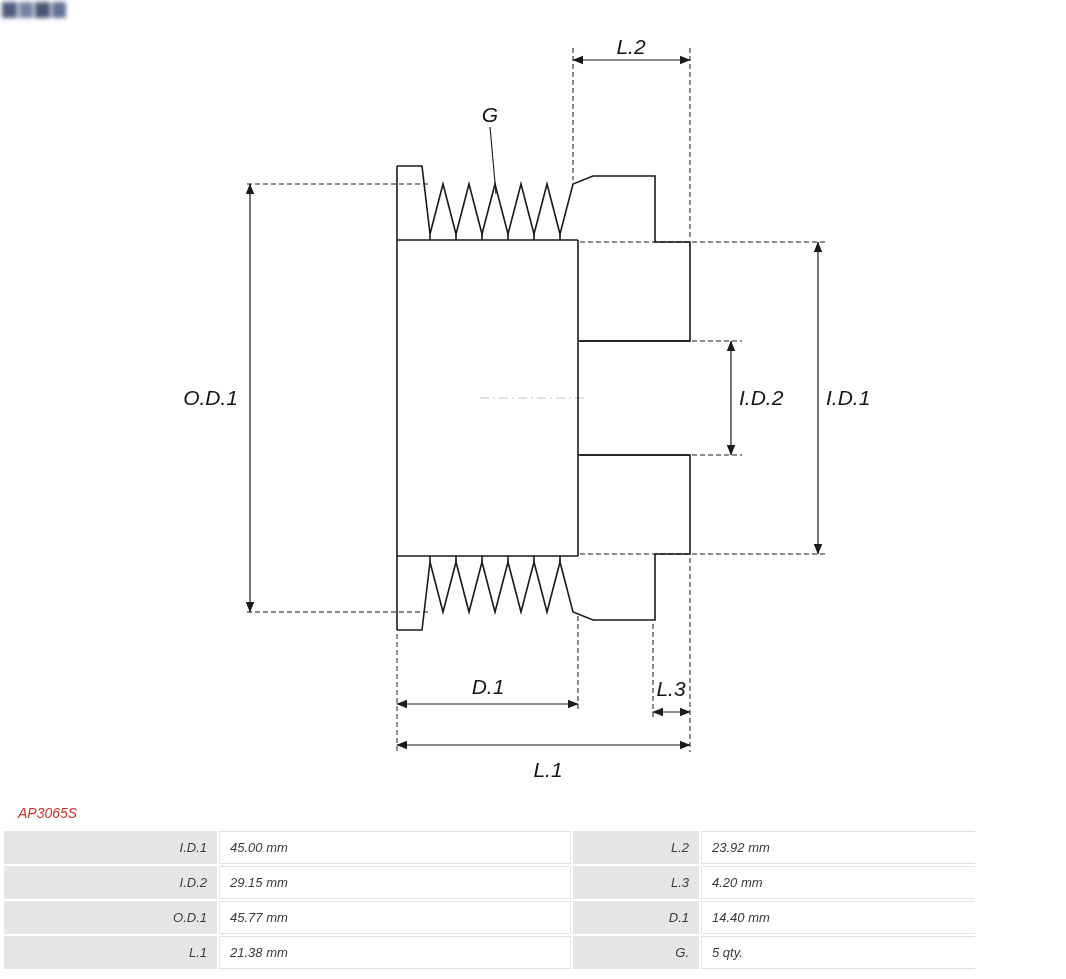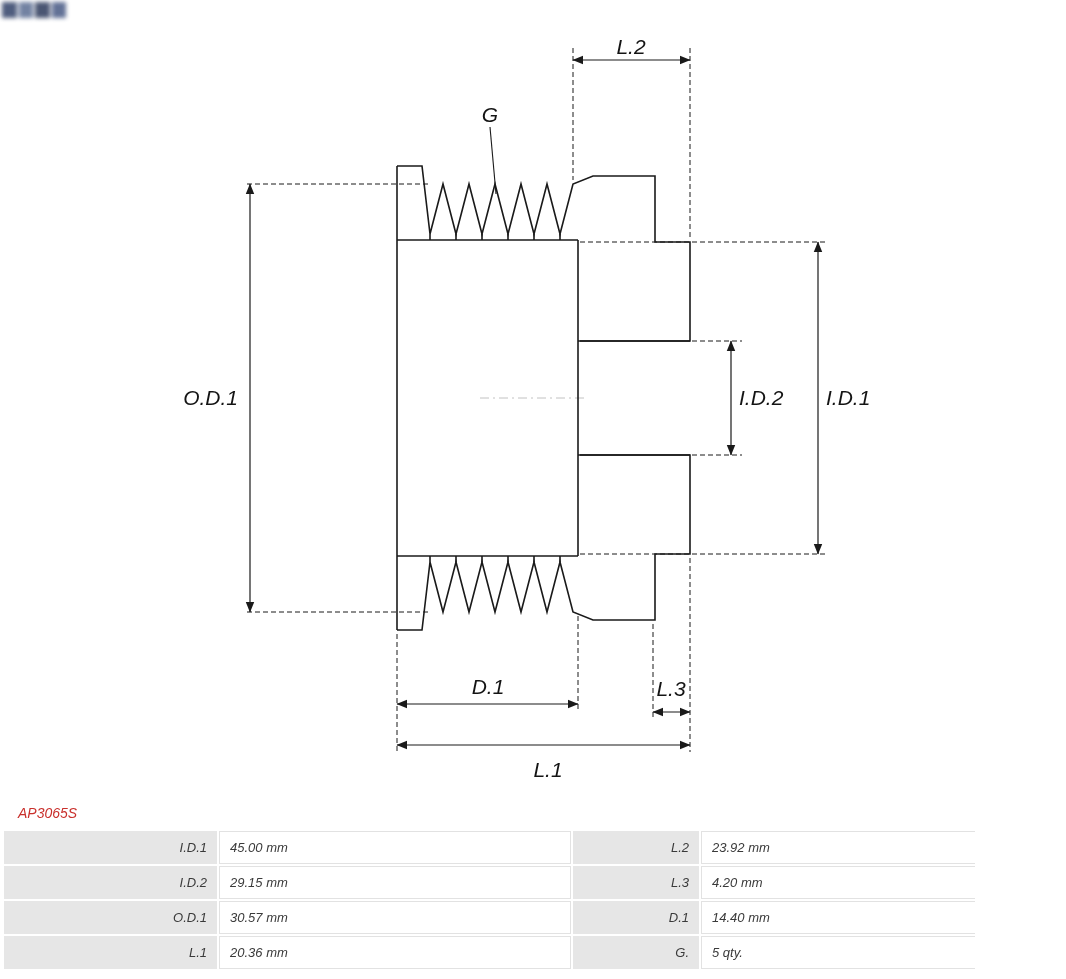--- a/index.html
+++ b/index.html
@@ -179,26 +179,26 @@
         <td class="value-cell">23.92 mm</td>
       </tr>
       <tr>
         <td class="label-cell">I.D.2</td>
         <td class="value-cell">29.15 mm</td>
         <td class="label-cell">L.3</td>
         <td class="value-cell">4.20 mm</td>
       </tr>
       <tr>
         <td class="label-cell">O.D.1</td>
-        <td class="value-cell">30.57 mm</td>
+        <td class="value-cell">45.77 mm</td>
         <td class="label-cell">D.1</td>
         <td class="value-cell">14.40 mm</td>
       </tr>
       <tr>
         <td class="label-cell">L.1</td>
-        <td class="value-cell">20.36 mm</td>
+        <td class="value-cell">21.38 mm</td>
         <td class="label-cell">G.</td>
         <td class="value-cell">5 qty.</td>
       </tr>
     </tbody>
   </table>
 
 </div>
 
 </body></html>

